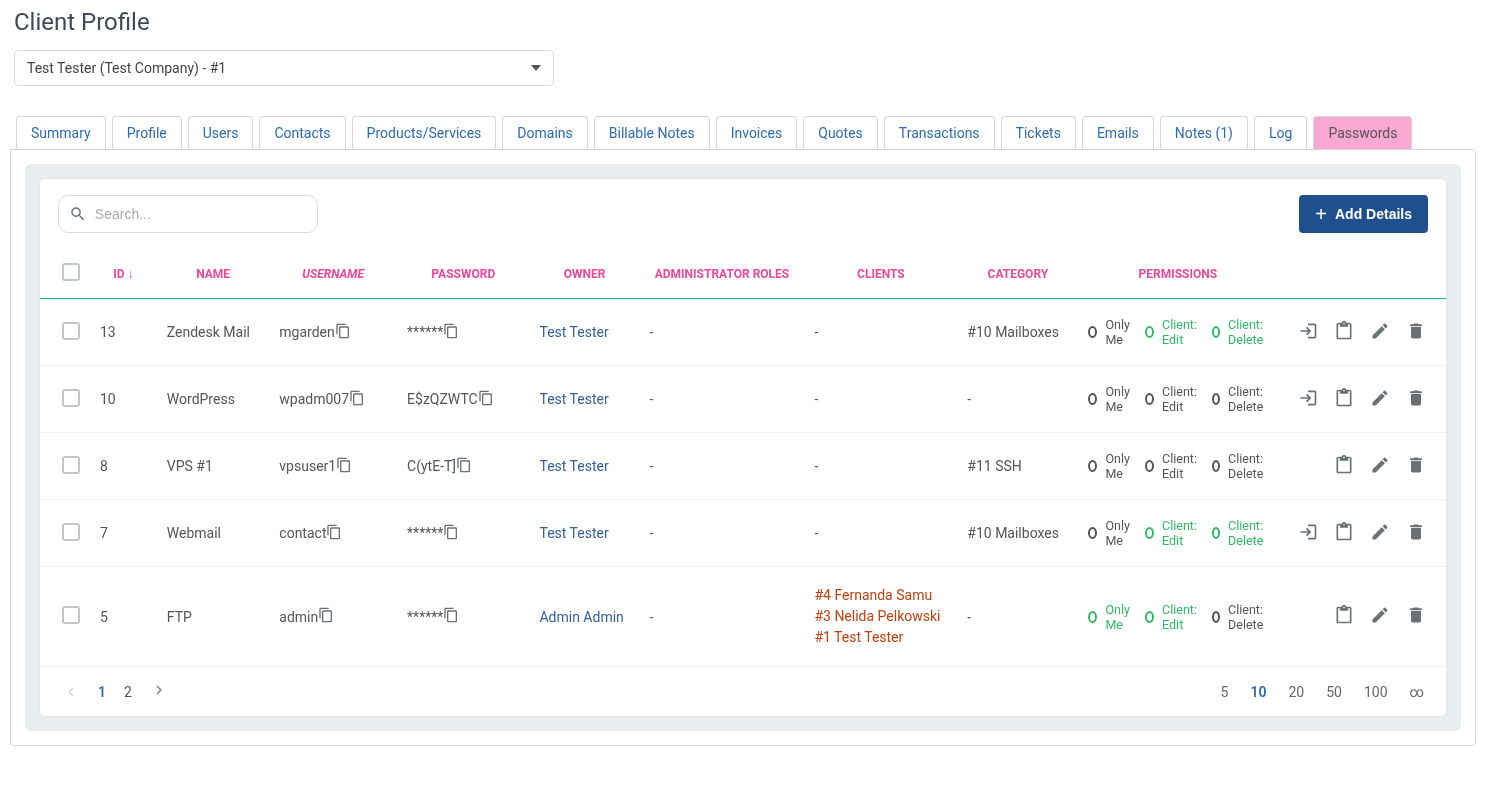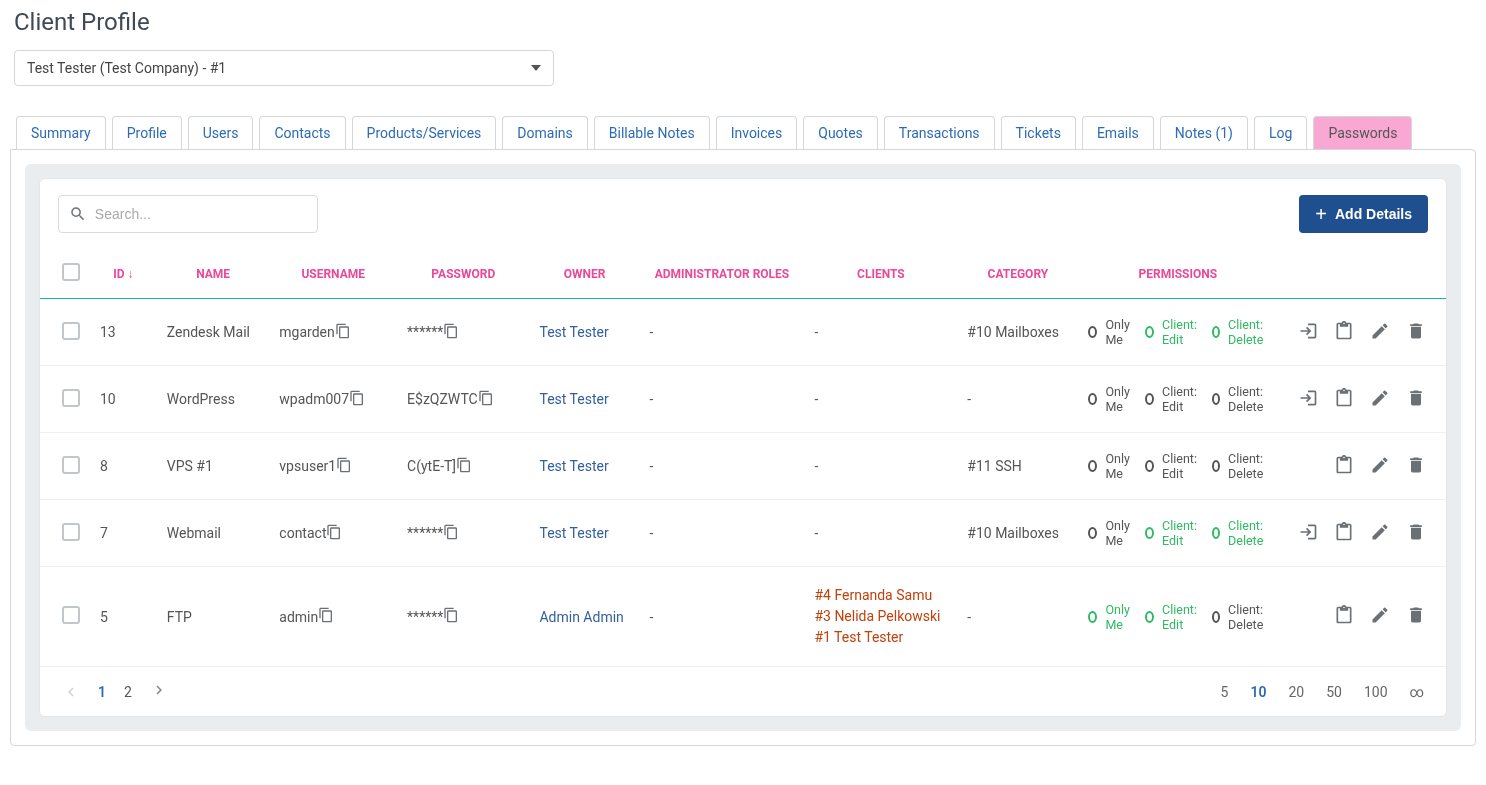--- a/index.html
+++ b/index.html
@@ -24,21 +24,21 @@
     border: 1px solid #d4d7da; border-bottom: none;
     border-radius: 4px 4px 0 0;
     padding: 8px 14px; color: #2d6cb3; background: #fff;
     cursor: pointer; font-size: 14px; text-align: right;
   }
   .tab.active { color: #555; background:#f9a8d4; }
   .tab-container-border { border:1px solid #d4d7da; border-radius: 0 4px 4px 4px; padding: 14px; }
   .card-outer { background: #e9edf0; border-radius: 6px; padding: 14px; }
   .card { background:#fff; border: 1px solid #e3e6e9; border-radius: 6px; padding: 0 0 14px 0; }
   .toolbar { display:flex; justify-content: space-between; align-items:center; padding: 16px 18px; }
-  .search { width: 260px; height: 38px; border:1px solid #d9dcdf; border-radius: 4px; display:flex; align-items:center; padding:0 10px; gap:8px; }
+  .search { width: 260px; height: 38px; border:1px solid #d9dcdf; border-radius: 10px; display:flex; align-items:center; padding:0 10px; gap:8px; }
   .search input { border:none; outline:none; width:100%; font-size:14px; color:#666; }
   .search input::placeholder{ color:#aaa; }
   .add-btn { background:#1f4f8f; color:#fff; border:none; border-radius:4px; height:38px; padding:0 16px; display:flex; align-items:center; gap:8px; font-weight:600; cursor:pointer; font-size:14px;}
   .add-btn .plus { font-size:20px; line-height:0; font-weight:400;}
   table.data { width:100%; border-collapse: collapse; }
   table.data th { text-align:center; font-size:12px; font-weight:700; color:#ec4899; padding: 14px 10px; border-bottom:1px solid #14b8a6; }
   table.data td { padding: 18px 10px; border-bottom:1px solid #eef0f2; vertical-align: middle; color:#555; font-size:14px;}
   table.data th:first-child, table.data td:first-child { padding-left: 22px; width:46px;}
   .chk { width:18px; height:18px; border:2px solid #c1c6cb; border-radius:3px; display:inline-block; cursor:pointer;}
   .with-copy { display:flex; align-items:center; }
@@ -56,21 +56,21 @@
   .pages { display:flex; gap:18px; align-items:center; }
   .pages .pg { color:#555; cursor:pointer; }
   .pages .pg.current { color:#2d6cb3; font-weight:600; }
   .pages .nav-ico { width:18px; height:18px; fill:#888; cursor:pointer;}
   .pages .nav-ico.disabled { fill:#cfd3d6; cursor:default;}
   .pgsize { display:flex; gap:22px; }
   .pgsize span { color:#666; cursor:pointer; }
   .pgsize span.current { color:#2d6cb3; font-weight:600; }
   .col-id { width:70px; }
   .col-name { width:115px; }
-  .col-user { width:130px; }
+  .col-user { width:130px;font-style:italic; }
   .col-pass { width:135px; }
   .col-owner { width:115px; }
   .col-roles { width:170px; }
   .col-clients { width:160px; }
   .col-cat { width:125px; }
   .col-perm { width:150px; }
   .col-act { width:170px; }
 </style>
 </head>
 <body>

